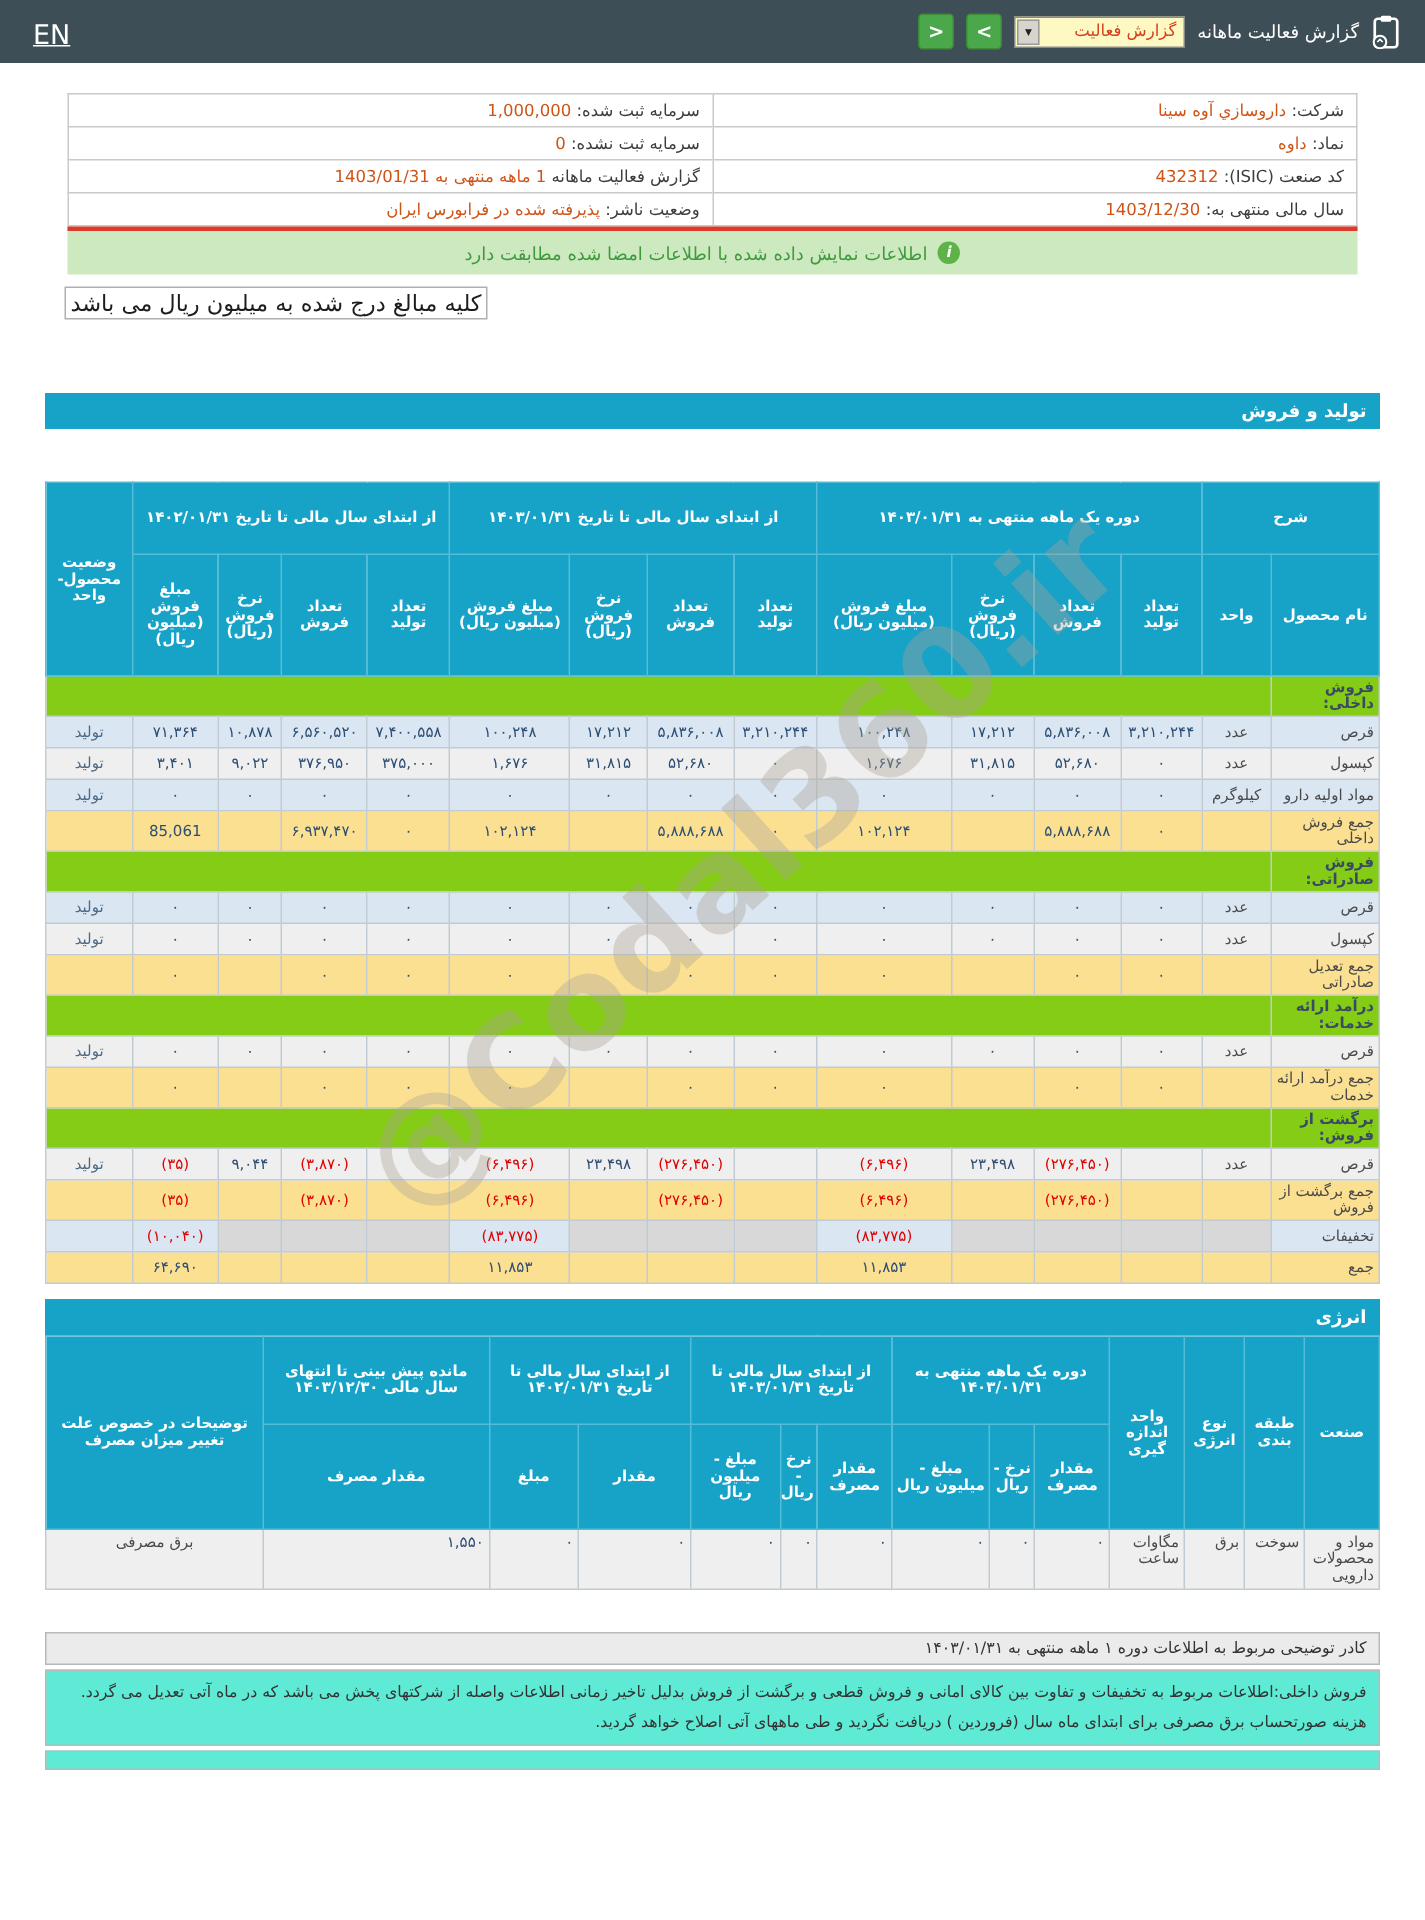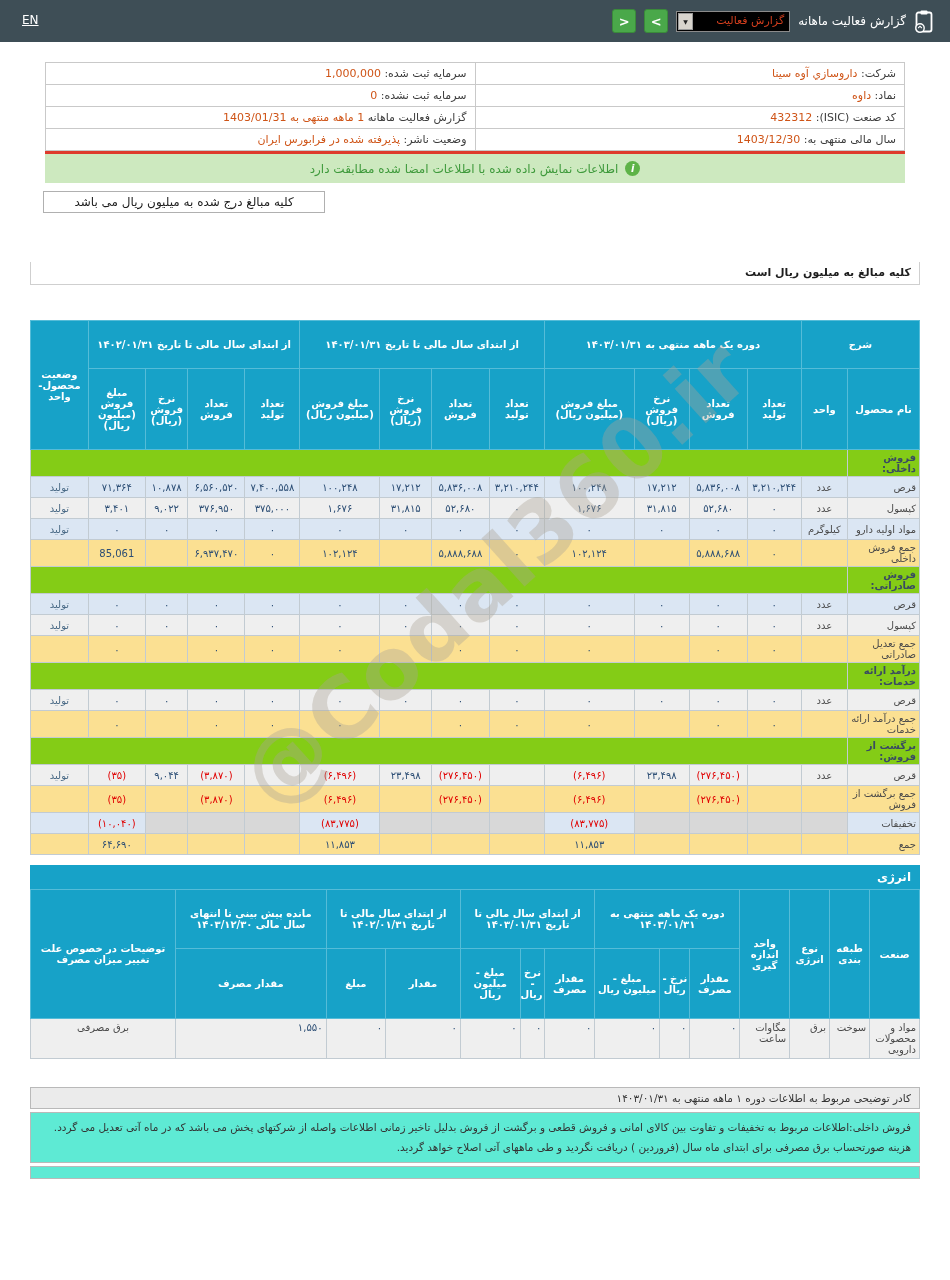--- a/index.html
+++ b/index.html
@@ -3,43 +3,43 @@
 <meta charset="utf-8">
 <style>
   html,body{margin:0;padding:0}
   body{
     width:950px;height:1280px;position:relative;overflow:hidden;
     background:#fff;direction:rtl;
     font-family:"DejaVu Sans",sans-serif;font-size:11px;color:#333;
   }
   
   .topbar{height:42px;background:var(--topbar,#3e4e56);position:relative}
-  .en-link{position:absolute;left:22px;top:13px;color:#fff;font-size:12px;text-decoration:underline;cursor:pointer}
+  .en-link{position:absolute;left:22px;top:13px;color:#fff;font-size:18px;text-decoration:underline;cursor:pointer}
   .tb-right{position:absolute;right:16px;top:9px;display:flex;align-items:center;gap:8px;direction:rtl}
   .tb-title{color:#fff;font-size:12px}
   .clip-icon{width:20px;height:24px}
-  .selectbox{background:#000000;border:1px solid #8a8a8a;width:112px;height:19px;position:relative;direction:rtl;cursor:pointer}
+  .selectbox{background:#fef9c3;border:1px solid #8a8a8a;width:112px;height:19px;position:relative;direction:rtl;cursor:pointer}
   .sel-text{position:absolute;right:5px;top:2px;color:var(--value_orange,#d43f1e);font-size:11px;color:#d43f1e}
   .sel-arrow{position:absolute;left:1px;top:1px;bottom:1px;width:13px;background:#d8d4cd;border:1px solid #9a9a9a;
     display:flex;align-items:center;justify-content:center;font-size:6px;color:#222}
   .navbtn{width:22px;height:22px;background:var(--button_green,#4aa84a);border:1px solid #3a8a3a;border-radius:3px;
     color:#fff;font-weight:bold;font-size:13px;display:flex;align-items:center;justify-content:center;cursor:pointer}
   
   .info-table{width:860px;margin:20px 45px 0;border-collapse:collapse;font-size:11px;background:#fff}
   .info-table td{border:1px solid #c9c9c9;height:21px;padding:0 8px;width:50%;text-align:right;vertical-align:middle}
   .i-lbl{color:#3c3c3c}
   .i-val{color:var(--value_orange,#cf5417)}
   
   .notice{width:844px;margin:0 45px;border-top:3px solid #de3a2c;background:var(--notice_green_bg,#cde9bf);
     height:29px;display:flex;align-items:center;justify-content:center;gap:7px;color:#3f9a3c;font-size:12px;padding:0 8px}
   .info-icon{width:15px;height:15px;min-width:15px;border-radius:50%;background:#5eb348;color:#fff;font-size:10px;
     font-weight:bold;font-style:italic;display:flex;align-items:center;justify-content:center}
   
   .unit-note{width:280px;margin:8px 625px 0 45px;border:1px solid #b0b0b0;height:20px;line-height:20px;
-    text-align:center;font-size:12px;color:#1d1d1d;background:#fff}
+    text-align:center;font-size:15px;color:#1d1d1d;background:#fff}
   
   .block{margin:0 30px;position:relative}
   #prod-block{margin-top:49px}
   #energy-block{margin-top:10px}
   .sec-bar{background:var(--accent_teal,#17a2c8);color:#fff;font-weight:bold;font-size:12px;height:24px;line-height:24px;padding-right:9px}
   .sec-sub{border:1px solid #cfcfcf;border-top:none;height:22px;line-height:22px;font-weight:bold;font-size:11px;padding-right:8px;color:#1d1d1d}
   .tbl-wrap{margin-top:35px;position:relative}
   
   table{width:100%;border-collapse:collapse;table-layout:fixed;direction:rtl}
   th{background:var(--accent_teal,#17a2c8);color:#fff;font-weight:bold;font-size:10px;
@@ -117,21 +117,21 @@
   </table>
 
 <div class="notice">
   <span class="info-icon">i</span>
   <span>اطلاعات نمایش داده شده با اطلاعات امضا شده مطابقت دارد</span>
 </div>
 
 <div class="unit-note">کلیه مبالغ درج شده به میلیون ریال می باشد</div>
 
 <div class="block" id="prod-block">
-  <div class="sec-sub">کلیه مبالغ به میلیون ریال است</div>
+  <div class="sec-bar">تولید و فروش</div>
   <div class="tbl-wrap">
     <table id="sales-table">
         <colgroup>
           <col style="width: 8.1%;">
           <col style="width: 5.2%;">
           <col style="width: 6.1%;">
           <col style="width: 6.5%;">
           <col style="width: 6.2%;">
           <col style="width: 10.1%;">
           <col style="width: 6.2%;">

